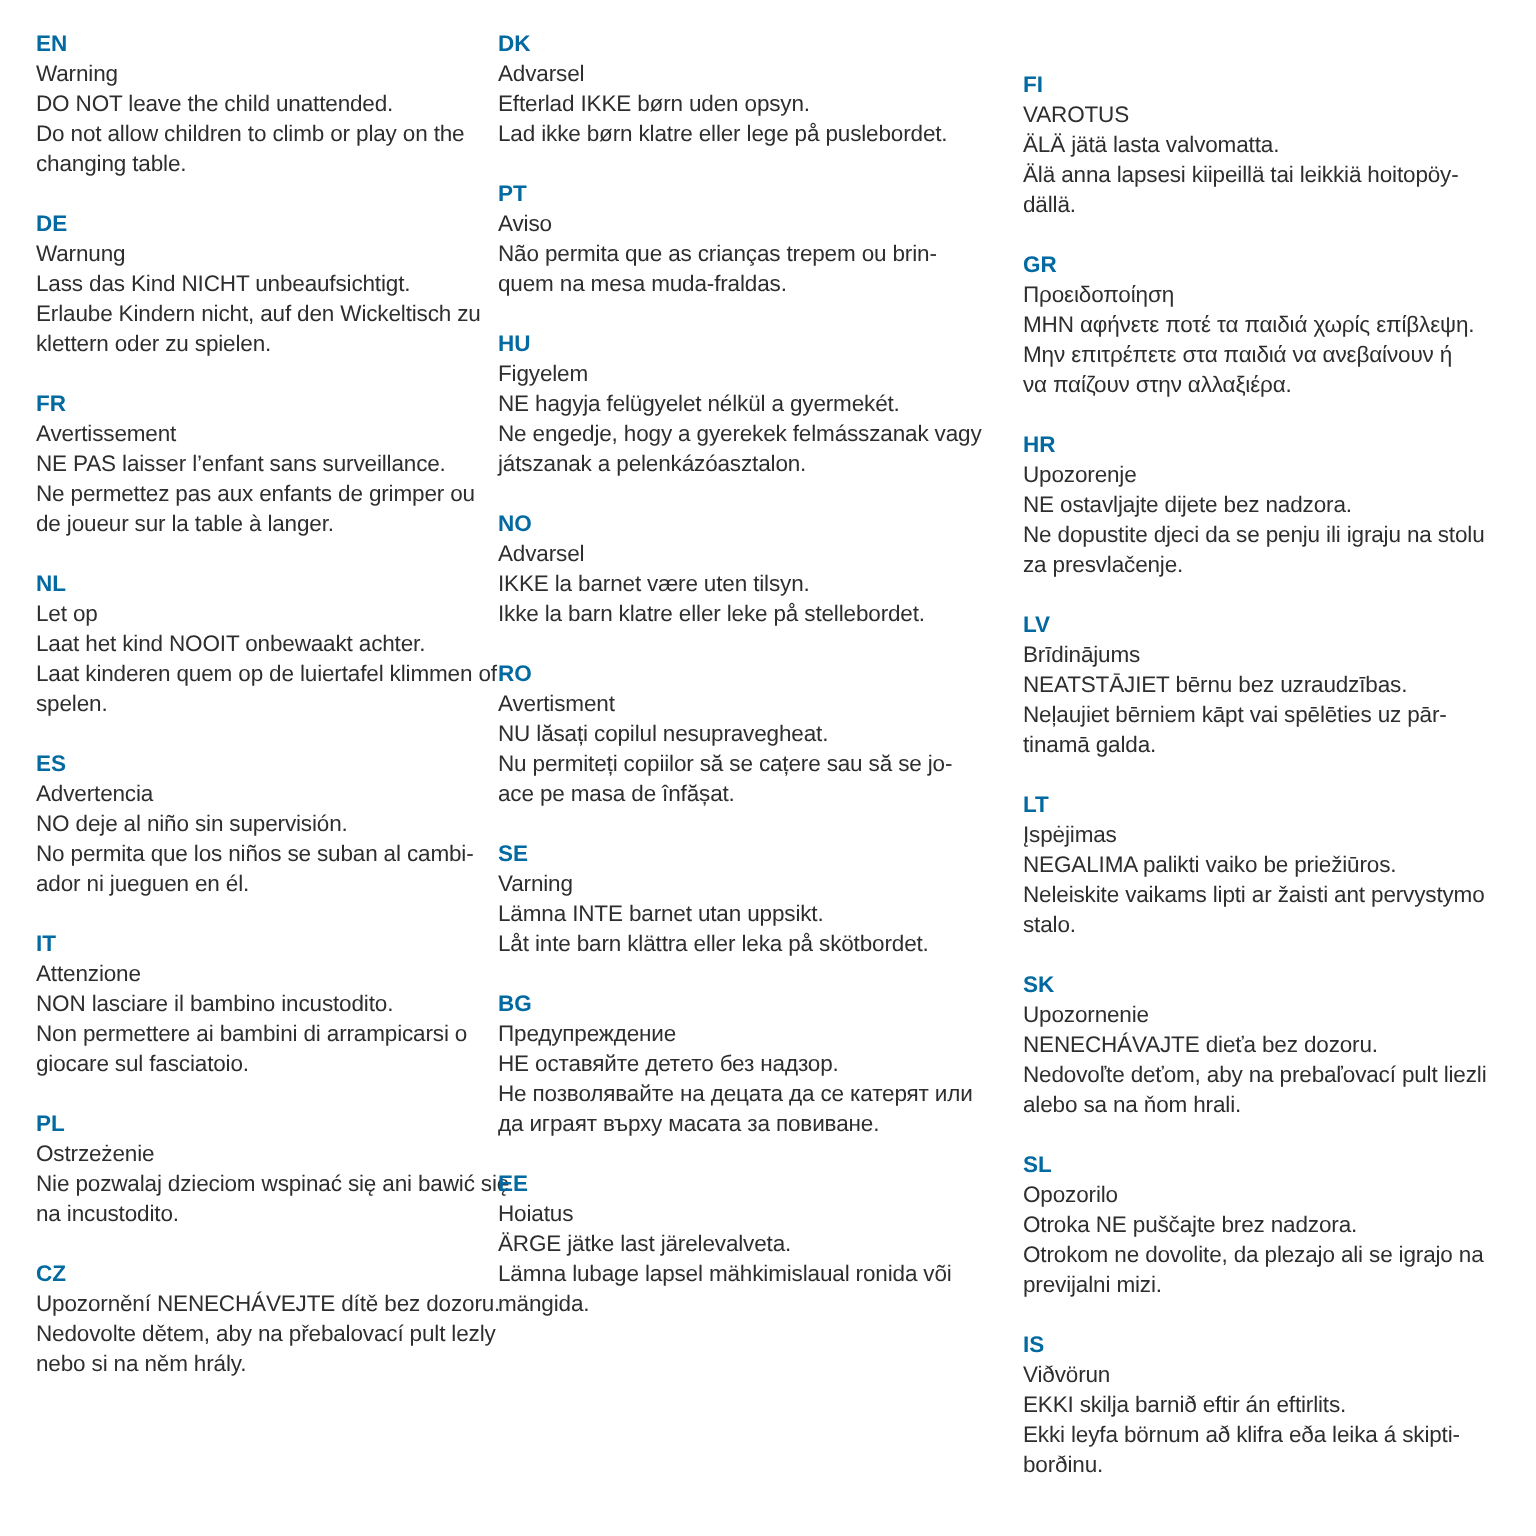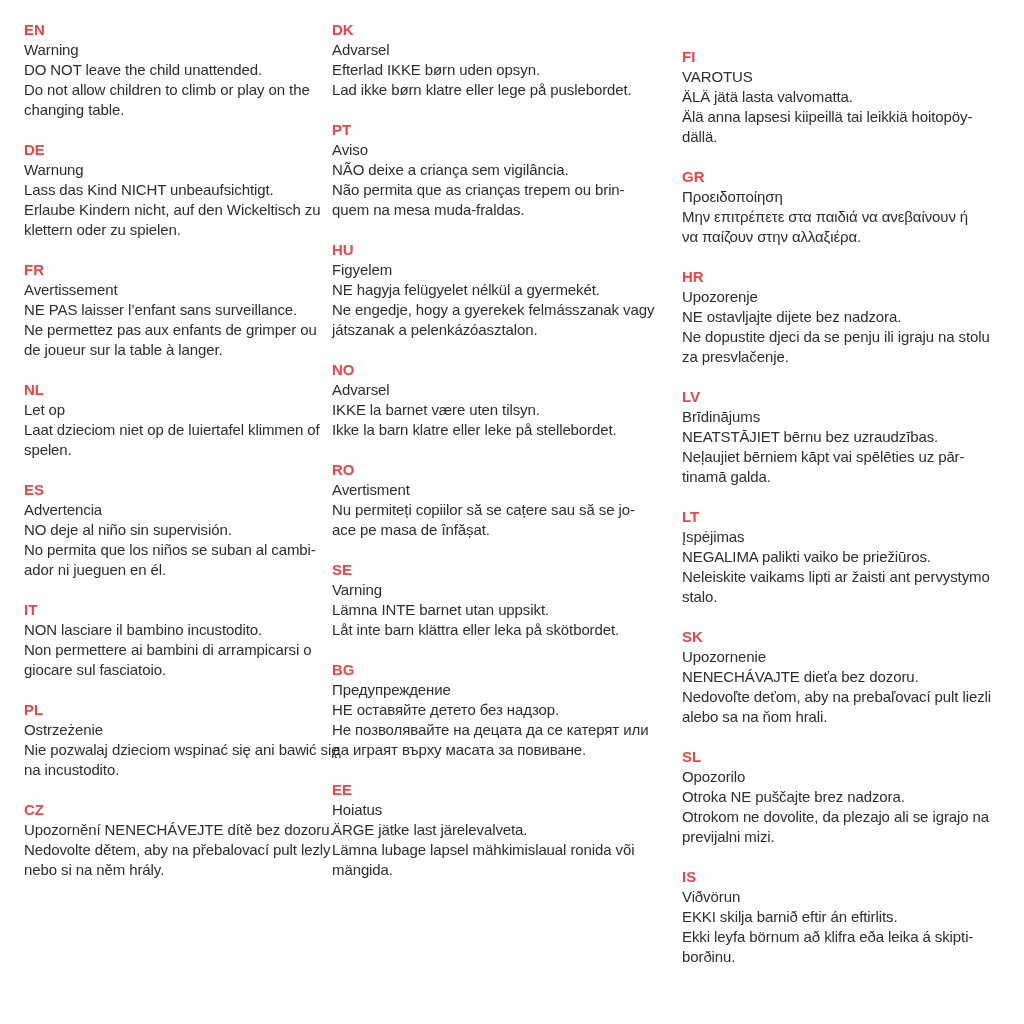--- a/index.html
+++ b/index.html
@@ -29,21 +29,21 @@
   .line {
     font-size: 15px;
     line-height: 20px;
     height: 20px;
     white-space: nowrap;
     letter-spacing: -0.1px;
     color: #2e2e2e;
   }
   .code {
     font-weight: bold;
-    color: #ef4444;
+    color: #0369a1;
     letter-spacing: 0;
   }
 </style>
 </head>
 <body>
 
 <div class="page">
   <div class="col col-left">
       <div class="section">
         <div class="line code">EN</div>
@@ -62,32 +62,34 @@
       <div class="section">
         <div class="line code">FR</div>
         <div class="line">Avertissement</div>
         <div class="line">NE PAS laisser l’enfant sans surveillance.</div>
         <div class="line">Ne permettez pas aux enfants de grimper ou</div>
         <div class="line">de joueur sur la table à langer.</div>
       </div>
       <div class="section">
         <div class="line code">NL</div>
         <div class="line">Let op</div>
-        <div class="line">Laat dzieciom niet op de luiertafel klimmen of</div>
+        <div class="line">Laat het kind NOOIT onbewaakt achter.</div>
+        <div class="line">Laat kinderen quem op de luiertafel klimmen of</div>
         <div class="line">spelen.</div>
       </div>
       <div class="section">
         <div class="line code">ES</div>
         <div class="line">Advertencia</div>
         <div class="line">NO deje al niño sin supervisión.</div>
         <div class="line">No permita que los niños se suban al cambi-</div>
         <div class="line">ador ni jueguen en él.</div>
       </div>
       <div class="section">
         <div class="line code">IT</div>
+        <div class="line">Attenzione</div>
         <div class="line">NON lasciare il bambino incustodito.</div>
         <div class="line">Non permettere ai bambini di arrampicarsi o</div>
         <div class="line">giocare sul fasciatoio.</div>
       </div>
       <div class="section">
         <div class="line code">PL</div>
         <div class="line">Ostrzeżenie</div>
         <div class="line">Nie pozwalaj dzieciom wspinać się ani bawić się</div>
         <div class="line">na incustodito.</div>
       </div>
@@ -101,40 +103,40 @@
   <div class="col col-middle">
       <div class="section">
         <div class="line code">DK</div>
         <div class="line">Advarsel</div>
         <div class="line">Efterlad IKKE børn uden opsyn.</div>
         <div class="line">Lad ikke børn klatre eller lege på puslebordet.</div>
       </div>
       <div class="section">
         <div class="line code">PT</div>
         <div class="line">Aviso</div>
-        <div class="line">NÃO deixe a criança sem vigilância.</div>
         <div class="line">Não permita que as crianças trepem ou brin-</div>
         <div class="line">quem na mesa muda-fraldas.</div>
       </div>
       <div class="section">
         <div class="line code">HU</div>
         <div class="line">Figyelem</div>
         <div class="line">NE hagyja felügyelet nélkül a gyermekét.</div>
         <div class="line">Ne engedje, hogy a gyerekek felmásszanak vagy</div>
         <div class="line">játszanak a pelenkázóasztalon.</div>
       </div>
       <div class="section">
         <div class="line code">NO</div>
         <div class="line">Advarsel</div>
         <div class="line">IKKE la barnet være uten tilsyn.</div>
         <div class="line">Ikke la barn klatre eller leke på stellebordet.</div>
       </div>
       <div class="section">
         <div class="line code">RO</div>
         <div class="line">Avertisment</div>
+        <div class="line">NU lăsați copilul nesupravegheat.</div>
         <div class="line">Nu permiteți copiilor să se cațere sau să se jo-</div>
         <div class="line">ace pe masa de înfășat.</div>
       </div>
       <div class="section">
         <div class="line code">SE</div>
         <div class="line">Varning</div>
         <div class="line">Lämna INTE barnet utan uppsikt.</div>
         <div class="line">Låt inte barn klättra eller leka på skötbordet.</div>
       </div>
       <div class="section">
@@ -156,20 +158,21 @@
       <div class="section">
         <div class="line code">FI</div>
         <div class="line">VAROTUS</div>
         <div class="line">ÄLÄ jätä lasta valvomatta.</div>
         <div class="line">Älä anna lapsesi kiipeillä tai leikkiä hoitopöy-</div>
         <div class="line">dällä.</div>
       </div>
       <div class="section">
         <div class="line code">GR</div>
         <div class="line">Προειδοποίηση</div>
+        <div class="line">ΜΗΝ αφήνετε ποτέ τα παιδιά χωρίς επίβλεψη.</div>
         <div class="line">Μην επιτρέπετε στα παιδιά να ανεβαίνουν ή</div>
         <div class="line">να παίζουν στην αλλαξιέρα.</div>
       </div>
       <div class="section">
         <div class="line code">HR</div>
         <div class="line">Upozorenje</div>
         <div class="line">NE ostavljajte dijete bez nadzora.</div>
         <div class="line">Ne dopustite djeci da se penju ili igraju na stolu</div>
         <div class="line">za presvlačenje.</div>
       </div>

